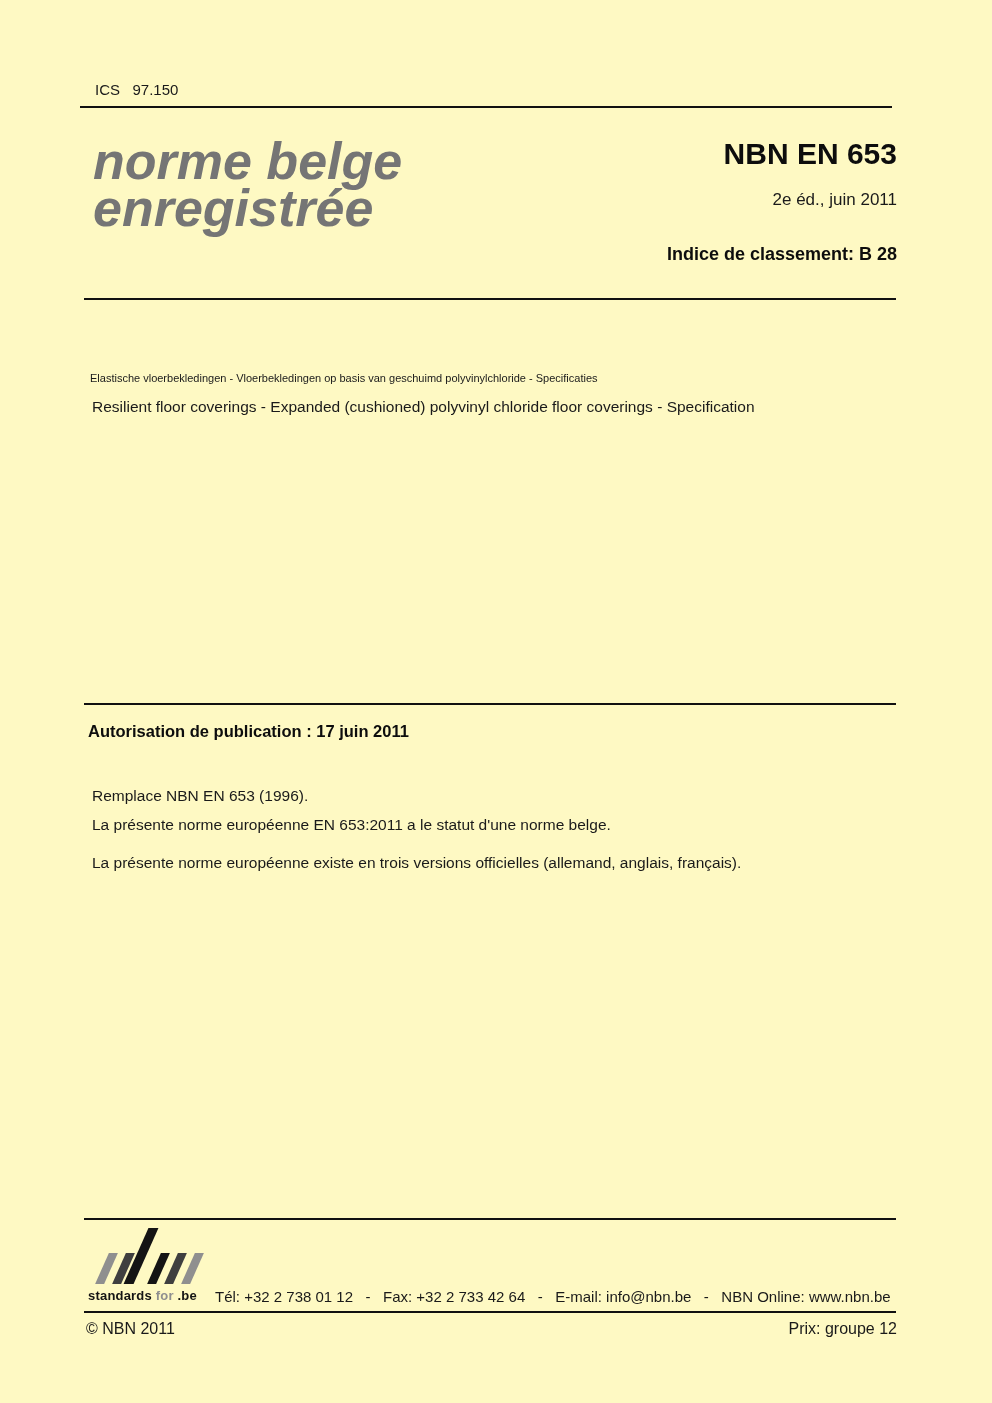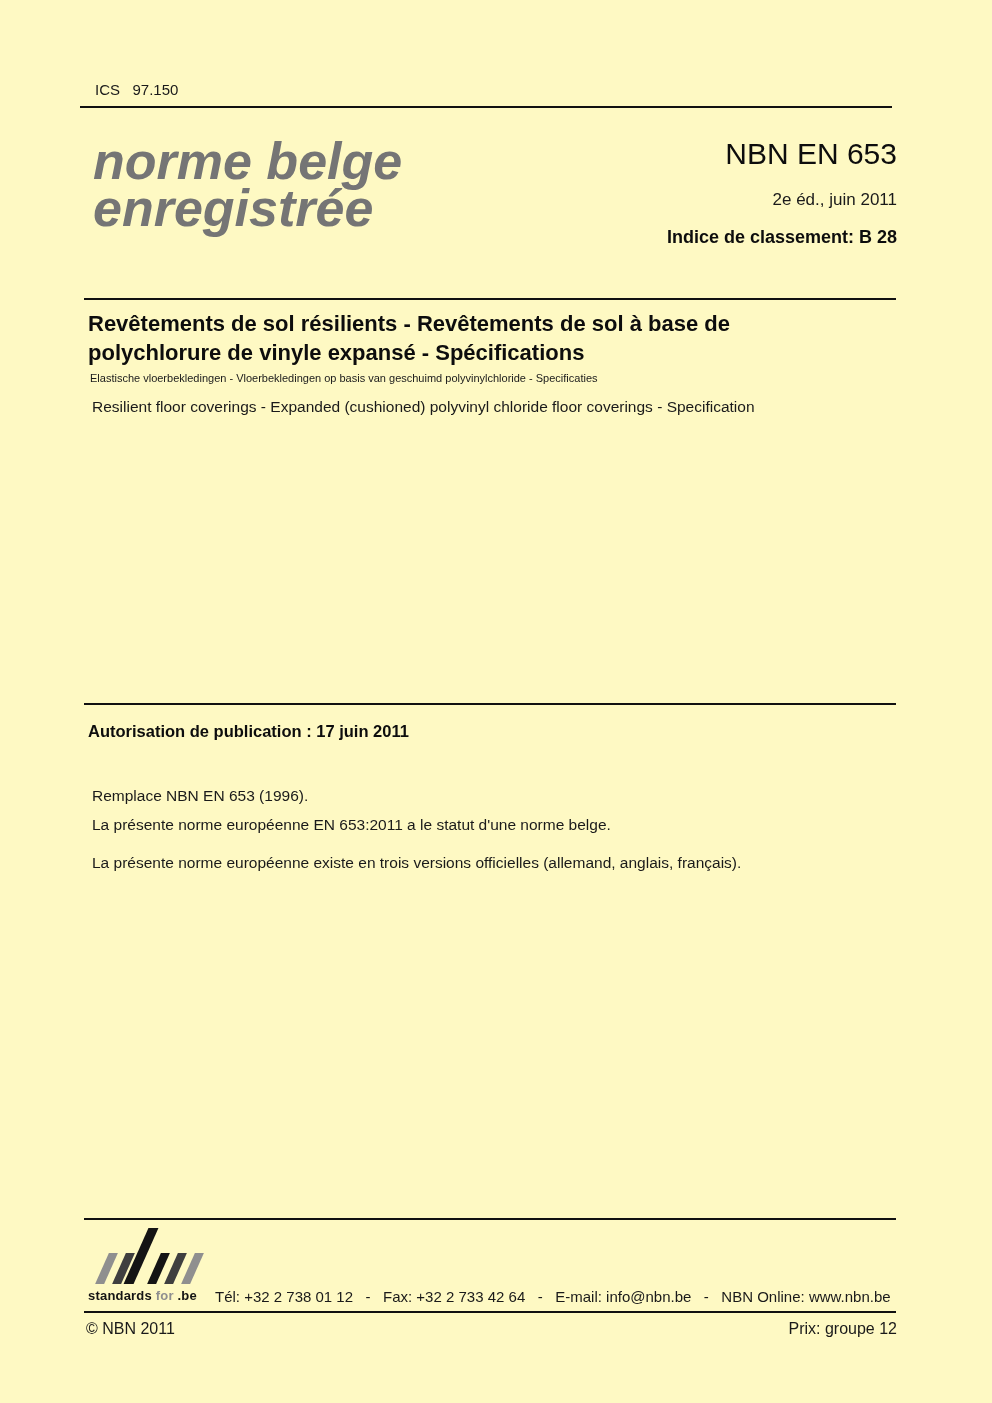--- a/index.html
+++ b/index.html
@@ -41,31 +41,31 @@
     letter-spacing: 0px;
   }
   .head-right {
     position: absolute;
     right: 95px;
     top: 137px;
     text-align: right;
   }
   .doc-code {
     font-size: 30px;
-    font-weight: normal;
+    font-weight: bold;
     line-height: 34px;
     color: #0d0d0d;
   }
   .doc-edition {
     margin-top: 19px;
     font-size: 17px;
     color: #1a1a1a;
   }
   .doc-class {
-    margin-top: 17px;
+    margin-top: 34px;
     font-size: 18px;
     font-weight: bold;
     color: #0d0d0d;
   }
   .title-fr {
     position: absolute;
     left: 88px;
     top: 310px;
     max-width: 736px;
     font-size: 22px;
@@ -177,21 +177,20 @@
     <div>enregistrée</div>
   </div>
 
   <div class="head-right">
     <div class="doc-code">NBN EN 653</div>
     <div class="doc-edition">2e éd., juin 2011</div>
     <div class="doc-class">Indice de classement: B 28</div>
   </div>
 
   <div class="rule" style="top:298px;"></div>
-  <div class="title-fr">Revêtements de sol résilients - Revêtements de sol à base de polychlorure de vinyle expansé - Spécifications</div>
   <div class="title-nl">Elastische vloerbekledingen - Vloerbekledingen op basis van geschuimd polyvinylchloride - Specificaties</div>
   <div class="title-en">Resilient floor coverings - Expanded (cushioned) polyvinyl chloride floor coverings - Specification</div>
 
   <div class="rule" style="top:703px;"></div>
   <div class="authorization">Autorisation de publication : 17 juin 2011</div>
   <div class="para para-1">Remplace NBN EN 653 (1996).</div>
   <div class="para para-2">La présente norme européenne EN 653:2011 a le statut d'une norme belge.</div>
   <div class="para para-3">La présente norme européenne existe en trois versions officielles (allemand, anglais, français).</div>
 
   <div class="rule" style="top:1218px;"></div>

